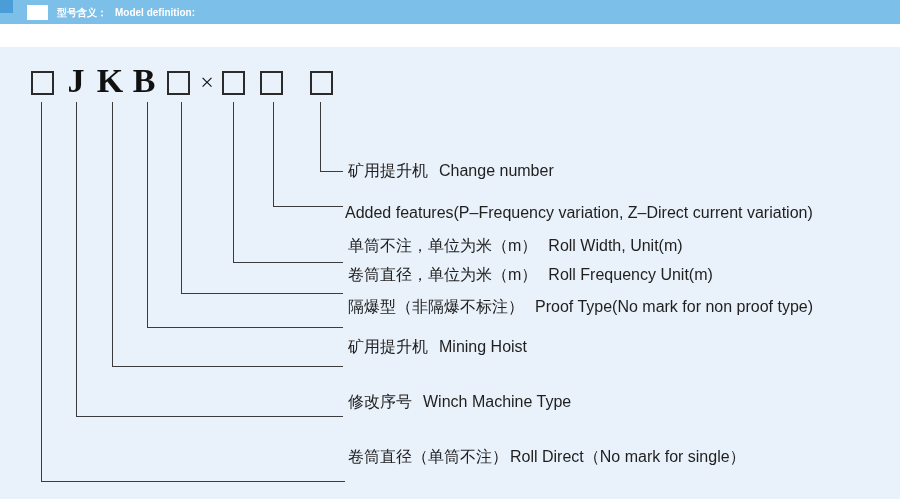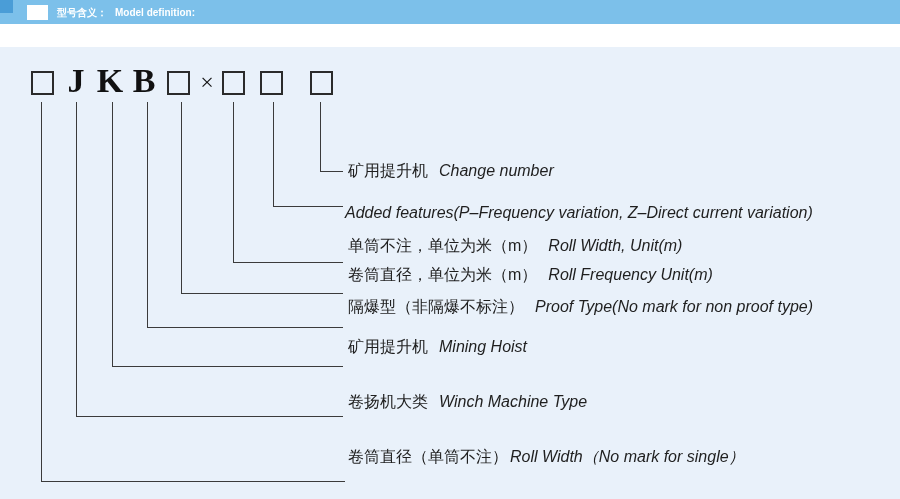--- a/index.html
+++ b/index.html
@@ -28,21 +28,21 @@
   .mtimes{position:absolute;top:70px;transform:translateX(-50%);
     font-family:"Liberation Serif","DejaVu Serif",serif;font-size:24px;line-height:24px;color:#111;}
 
   
   .conn{position:absolute;top:102px;box-sizing:border-box;
     border-left:1.5px solid var(--line);border-bottom:1.5px solid var(--line);}
 
   
   .label-row{position:absolute;left:348px;transform:translateY(-50%);
     color:var(--ink);font-size:16px;line-height:20px;white-space:nowrap;}
-  .label-row .en{margin-left:11px;font-style:italic;}
+  .label-row .en{margin-left:11px;}
   .label-row.two-line .en{display:block;margin-left:-3px;}
   .label-row.wide-gap .en{}
   .label-row.no-gap .en{margin-left:2px;}
 </style>
 </head>
 <body>
 
 <div class="page">
 
   <div class="header-bar">
@@ -93,20 +93,20 @@
 
   <div class="label-row wide-gap" style="top:307px">
     <span class="zh">隔爆型（非隔爆不标注）</span><span class="en">Proof Type(No mark for non proof type)</span>
   </div>
 
   <div class="label-row" style="top:347px">
     <span class="zh">矿用提升机</span><span class="en">Mining Hoist</span>
   </div>
 
   <div class="label-row" style="top:402px">
-    <span class="zh">卷扬机大类</span><span class="en">Winch Machine Type</span>
+    <span class="zh">修改序号</span><span class="en">Winch Machine Type</span>
   </div>
 
   <div class="label-row no-gap" style="top:457px">
-    <span class="zh">卷筒直径（单筒不注）</span><span class="en">Roll Width（No mark for single）</span>
+    <span class="zh">卷筒直径（单筒不注）</span><span class="en">Roll Direct（No mark for single）</span>
   </div>
 
 </div>
 
 </body></html>

